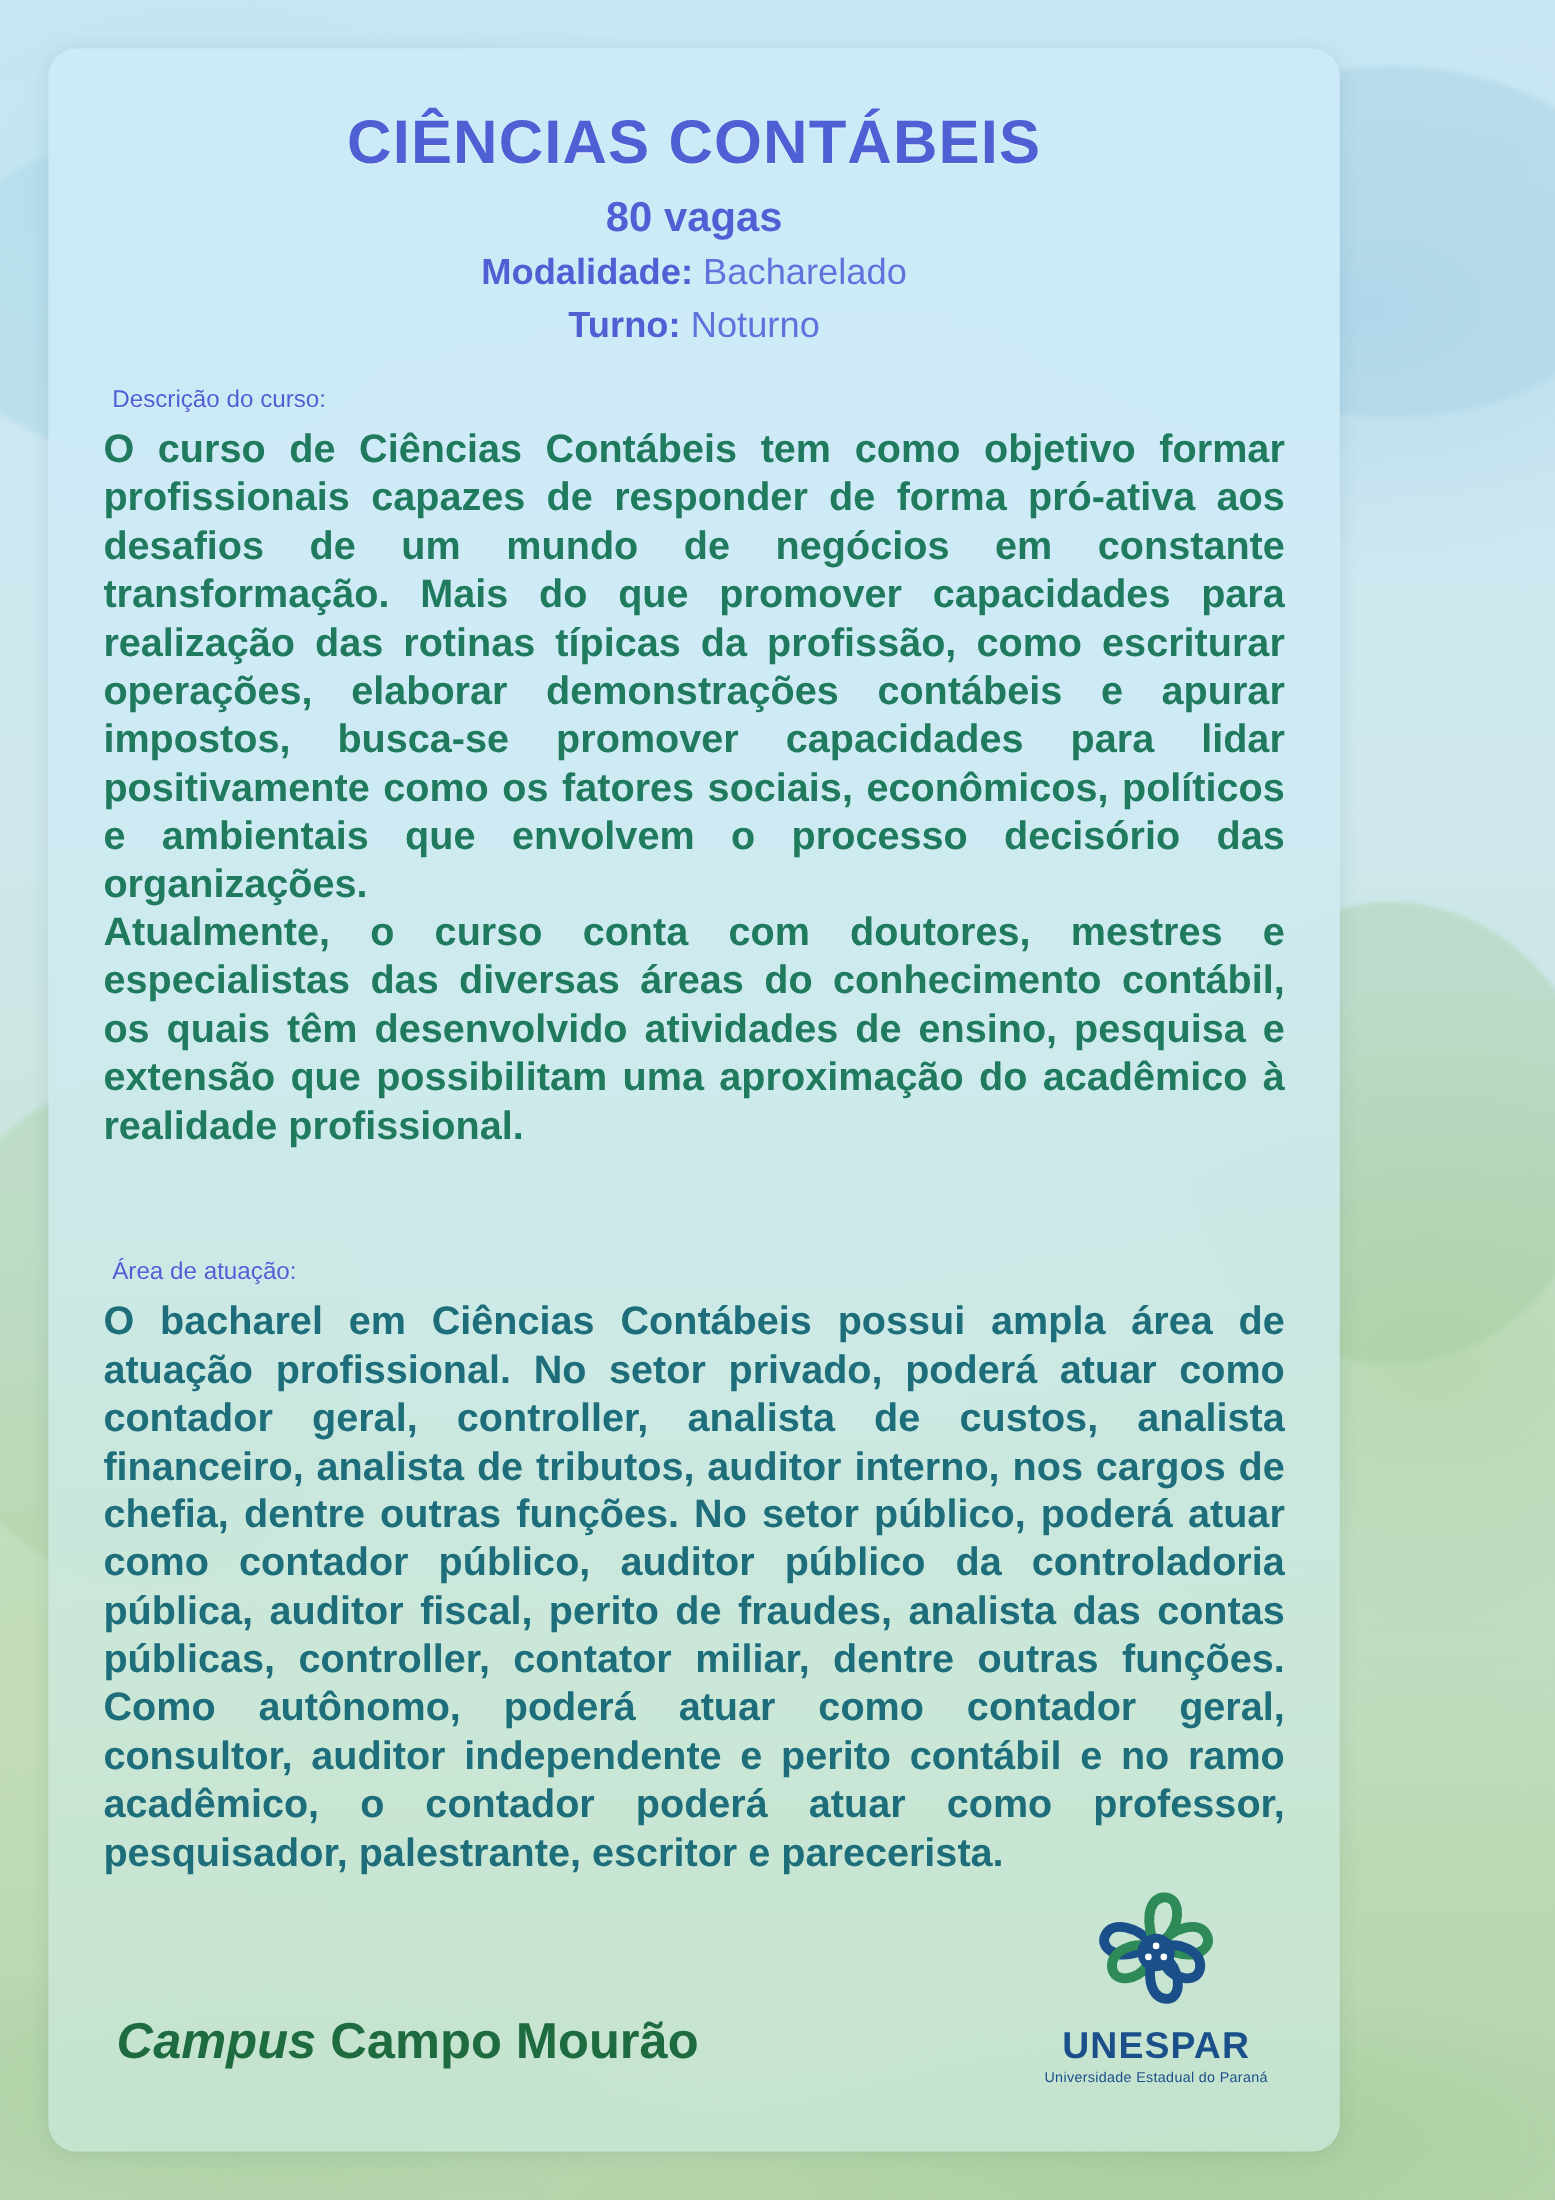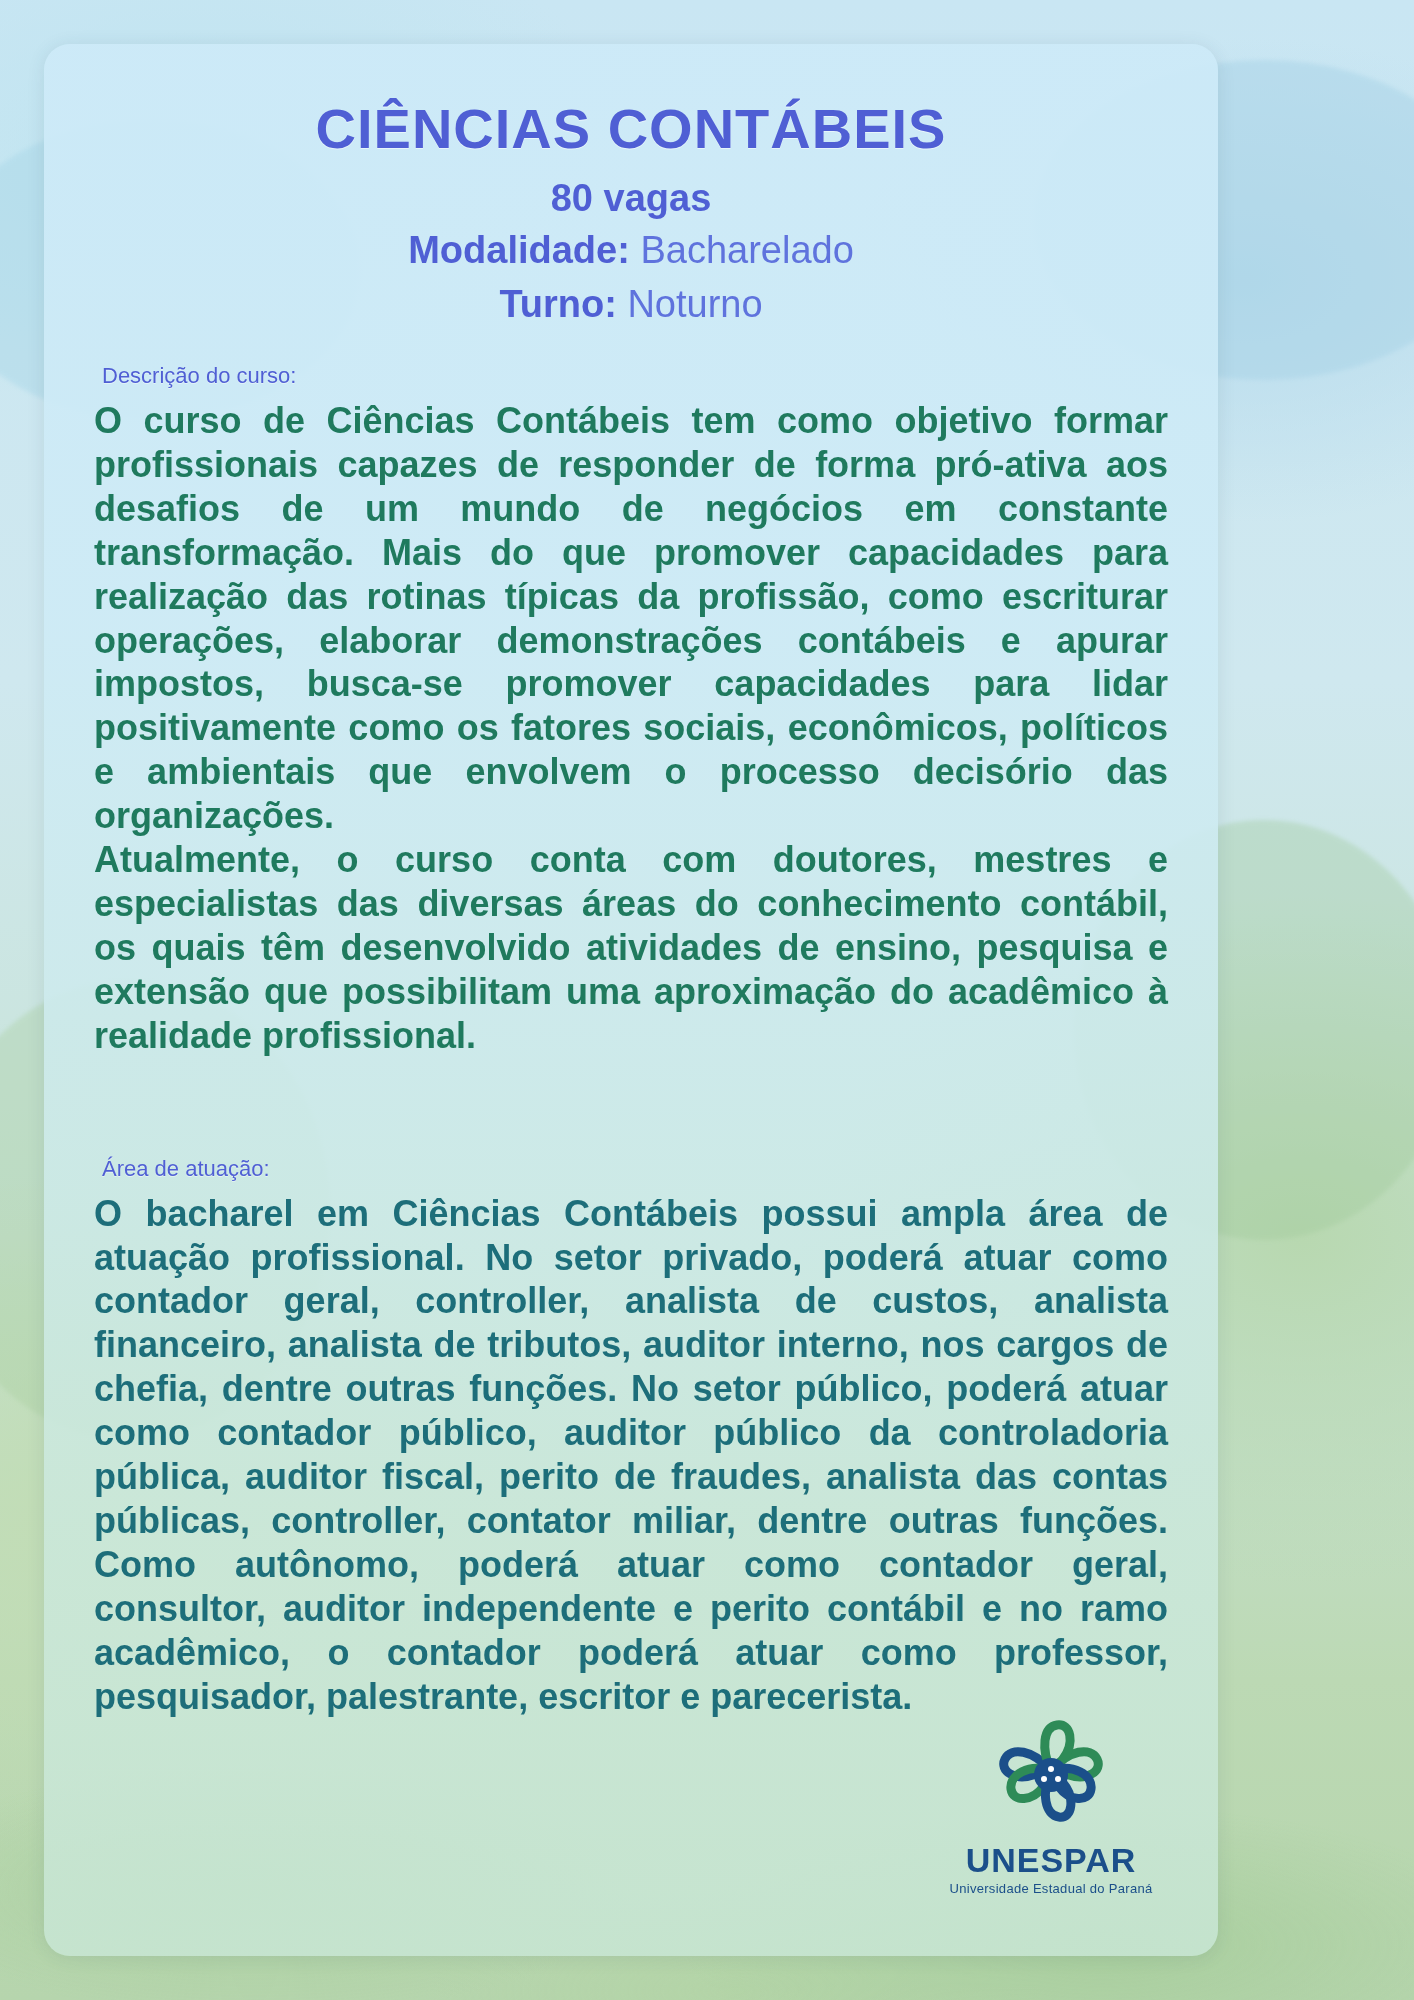--- a/index.html
+++ b/index.html
@@ -79,21 +79,21 @@
     margin: 0;
   }
   #vagas {
     margin-top: 18px;
     font-size: 38px;
     font-weight: 800;
     color: #4f5fd4;
   }
   .meta-line {
     margin-top: 6px;
-    font-size: 38px;
+    font-size: 33px;
     color: #5a6ddb;
     line-height: 1.28;
   }
   .meta-line .lbl {
     font-weight: 800;
     color: #4f5fd4;
   }
   .meta-line .val {
     font-weight: 400;
     color: #5f73dd;
@@ -213,20 +213,24 @@
     <div class="section" id="area-section">
       <h2 class="section-heading">Área de atuação:</h2>
       <div class="section-body" id="area-body">
         <p>O bacharel em Ciências Contábeis possui ampla área de atuação profissional. No setor privado, poderá atuar como contador geral, controller, analista de custos, analista financeiro, analista de tributos, auditor interno, nos cargos de chefia, dentre outras funções. No setor público, poderá atuar como contador público, auditor público da controladoria pública, auditor fiscal, perito de fraudes, analista das contas públicas, controller, contator miliar, dentre outras funções. Como autônomo, poderá atuar como contador geral, consultor, auditor independente e perito contábil e no ramo acadêmico, o contador poderá atuar como professor, pesquisador, palestrante, escritor e parecerista.</p>
       </div>
     </div>
 
   </div>
 
   <div id="footer">
+    <div id="campus-line">
+      <span id="campus-word">Campus</span>
+      <span id="campus-name">Campo Mourão</span>
+    </div>
 
     <div id="logo">
       <svg id="logo-mark" viewBox="0 0 160 130">
         <g fill="none" stroke-width="9" stroke-linecap="round">
           <path d="M80 62 C62 40, 40 38, 34 50 C28 62, 44 72, 62 66" stroke="#1b4f8a"></path>
           <path d="M80 62 C98 40, 120 38, 126 50 C132 62, 116 72, 98 66" stroke="#2e8b57"></path>
           <path d="M80 62 C58 54, 38 66, 40 80 C42 94, 62 92, 72 78" stroke="#2e8b57"></path>
           <path d="M80 62 C102 54, 122 66, 120 80 C118 94, 98 92, 88 78" stroke="#1b4f8a"></path>
           <path d="M80 62 C70 40, 72 18, 86 16 C100 14, 104 34, 92 50" stroke="#2e8b57"></path>
           <path d="M80 62 C70 84, 74 106, 88 108 C102 110, 104 88, 92 74" stroke="#1b4f8a"></path>

